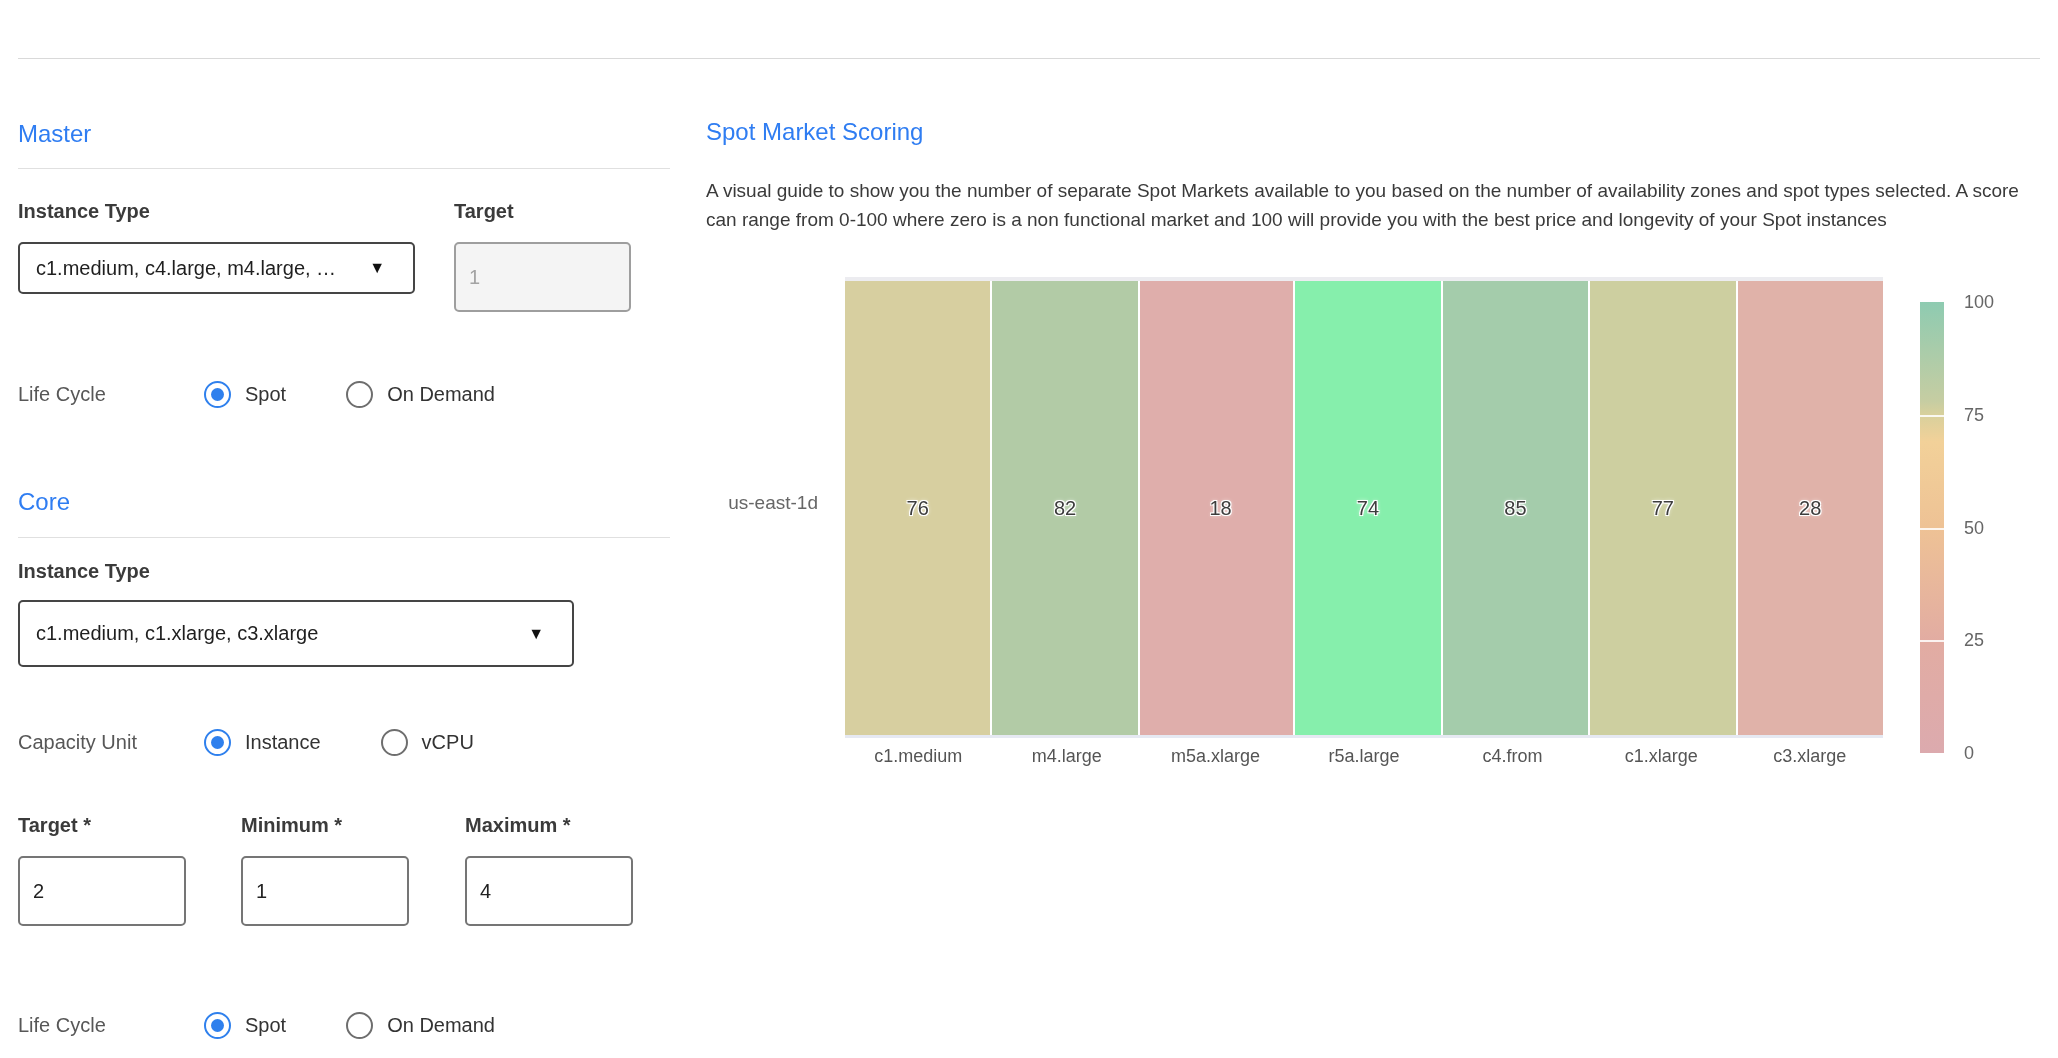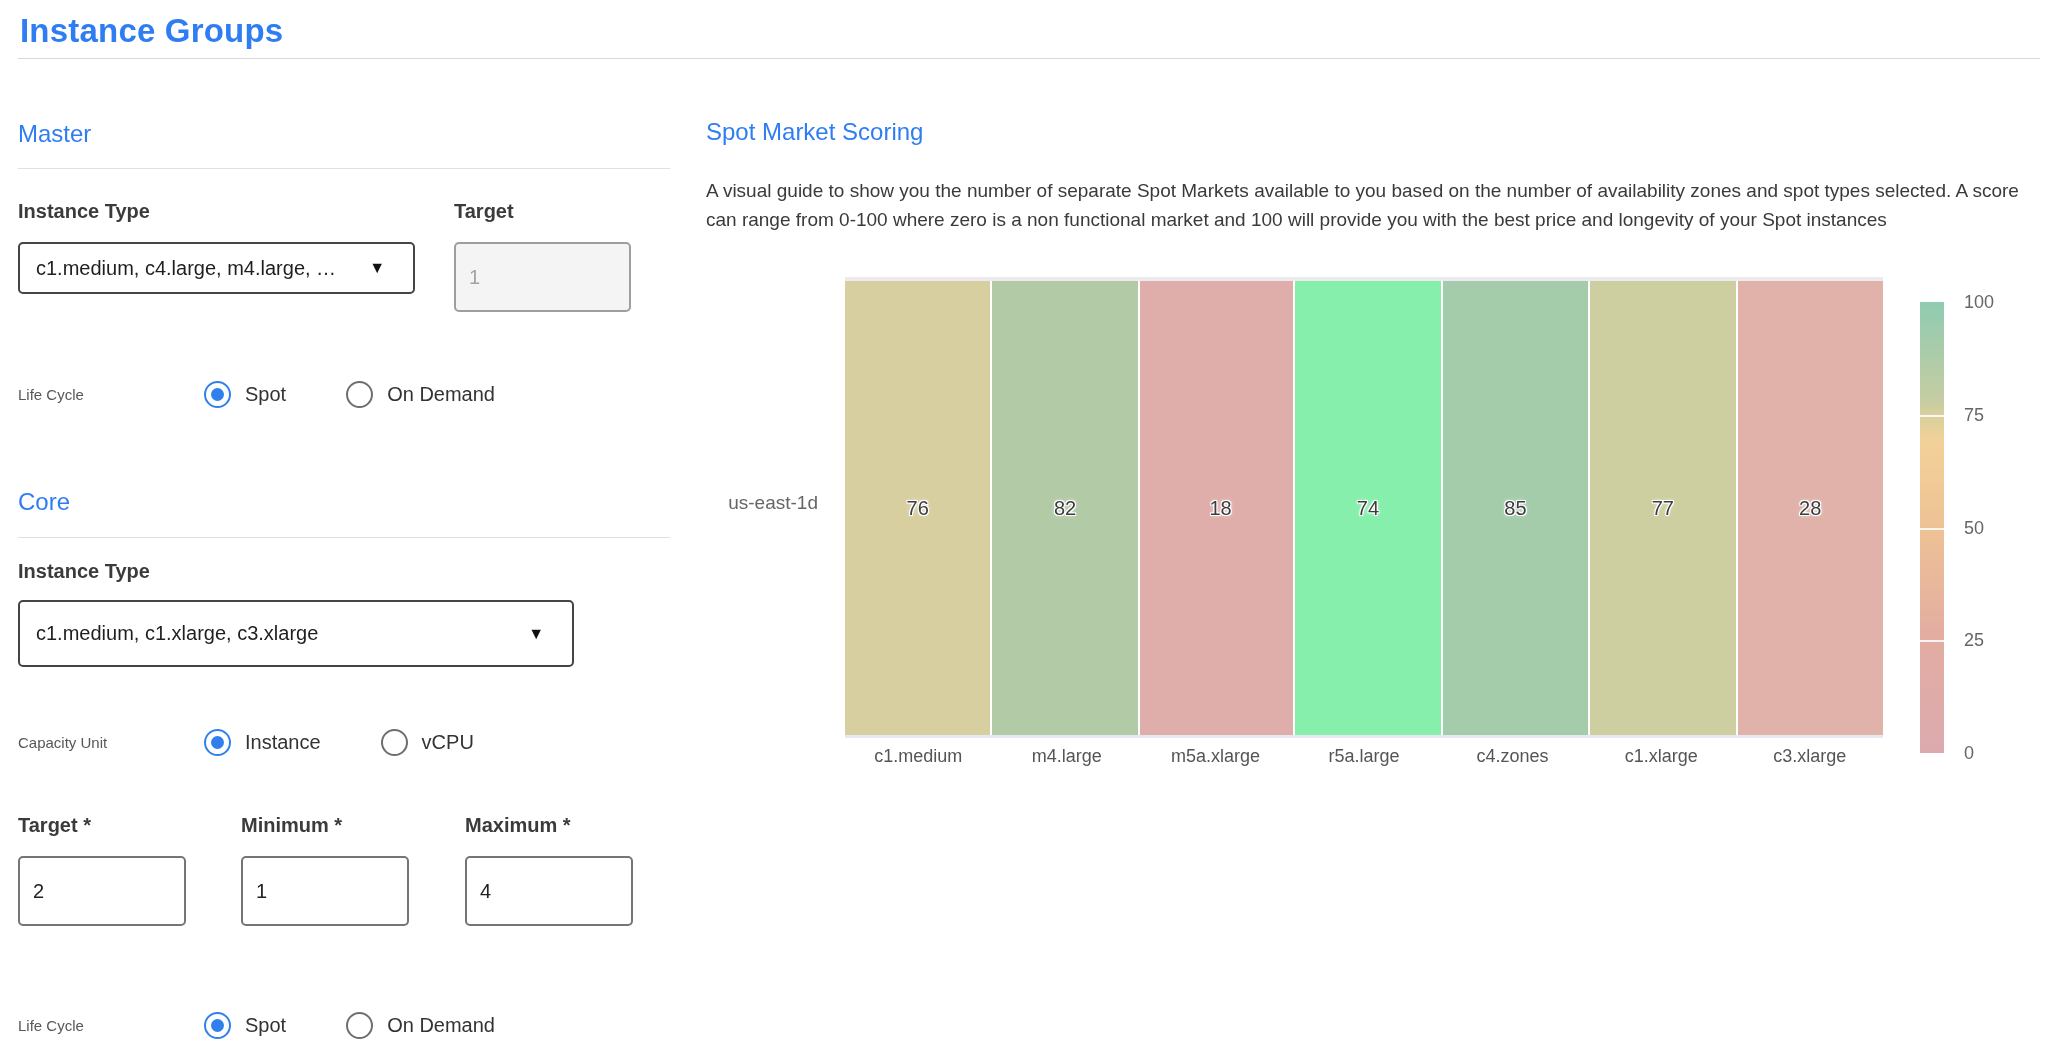--- a/index.html
+++ b/index.html
@@ -5,21 +5,21 @@
   html,body{margin:0;padding:0;background:#fff;}
   .page{position:relative;width:2058px;height:1058px;background:#fff;
         font-family:"Liberation Sans",sans-serif;overflow:hidden;}
   .abs{position:absolute;}
 
   .page-title{font-size:33px;font-weight:600;color:#2f7df2;letter-spacing:.2px;}
   .hr{position:absolute;height:0;border-top:1px solid #e0e0e0;}
   .sec-heading{font-size:24px;font-weight:500;color:#2f7df2;}
 
   .field-label{font-size:20px;font-weight:700;color:#3b3b3b;}
-  .row-label{font-size:15px;font-weight:400;color:#575757;}
+  .row-label{font-size:20px;font-weight:400;color:#575757;}
 
   .dropdown{position:absolute;box-sizing:border-box;border:2px solid #454545;border-radius:5px;
             background:#fff;display:flex;align-items:center;cursor:pointer;}
   .dropdown .dd-text{font-size:20px;color:#1f1f1f;padding-left:16px;flex:1;white-space:nowrap;
                      overflow:hidden;}
   .dropdown .caret{font-size:16px;color:#111;padding-right:28px;}
 
   .num-input{position:absolute;box-sizing:border-box;border:2px solid #757575;border-radius:5px;
              background:#fff;font-family:"Liberation Sans",sans-serif;font-size:20px;color:#222;
              padding-left:13px;outline:none;}
@@ -52,21 +52,20 @@
   .cbar{position:absolute;left:1920px;top:302px;width:24px;height:451px;}
   .cbar-div{position:absolute;left:0;width:100%;height:2px;background:rgba(255,255,255,.85);}
   .cbar-ticks{position:absolute;left:1964px;top:302px;width:60px;height:451px;}
   .cbar-tick{position:absolute;transform:translateY(-50%);font-size:18px;color:#666;}
 </style>
 </head>
 <body>
 
 <div class="page">
 
-  <div class="abs page-title" style="left:20px;top:12px;">Instance Groups</div>
   <div class="hr" style="left:18px;top:58px;width:2022px;border-top-color:#d9d9d9;"></div>
 
   <div class="abs" style="left:18px;top:0;width:660px;height:1058px;">
 
     <div class="abs sec-heading" style="left:0;top:120px;">Master</div>
     <div class="hr" style="left:0;top:168px;width:652px;"></div>
 
     <div class="abs field-label" style="left:0;top:200px;">Instance Type</div>
     <div class="dropdown" style="left:0;top:242px;width:397px;height:52px;">
       <span class="dd-text">c1.medium, c4.large, m4.large, …</span>
@@ -174,21 +173,21 @@
       </div>
       <div class="hm-cell" style="background: rgb(224, 178, 169);">
         <span class="hm-val">28</span>
       </div>
     </div>
   <div class="hm-xlabels" id="hm-xlabels">
       <div class="hm-xlabel">c1.medium</div>
       <div class="hm-xlabel">m4.large</div>
       <div class="hm-xlabel">m5a.xlarge</div>
       <div class="hm-xlabel">r5a.large</div>
-      <div class="hm-xlabel">c4.zones</div>
+      <div class="hm-xlabel">c4.from</div>
       <div class="hm-xlabel">c1.xlarge</div>
       <div class="hm-xlabel">c3.xlarge</div>
     </div>
 
   <div class="cbar" id="cbar" style="background: linear-gradient(rgb(142, 203, 177) 0%, rgb(198, 205, 162) 22%, rgb(216, 208, 156) 25%, rgb(242, 209, 153) 31%, rgb(238, 194, 149) 50%, rgb(226, 172, 162) 75%, rgb(220, 170, 174) 100%);">
     <div class="cbar-div" style="top:25%;"></div>
     <div class="cbar-div" style="top:50%;"></div>
     <div class="cbar-div" style="top:75%;"></div>
   </div>
   <div class="cbar-ticks" id="cbar-ticks">

